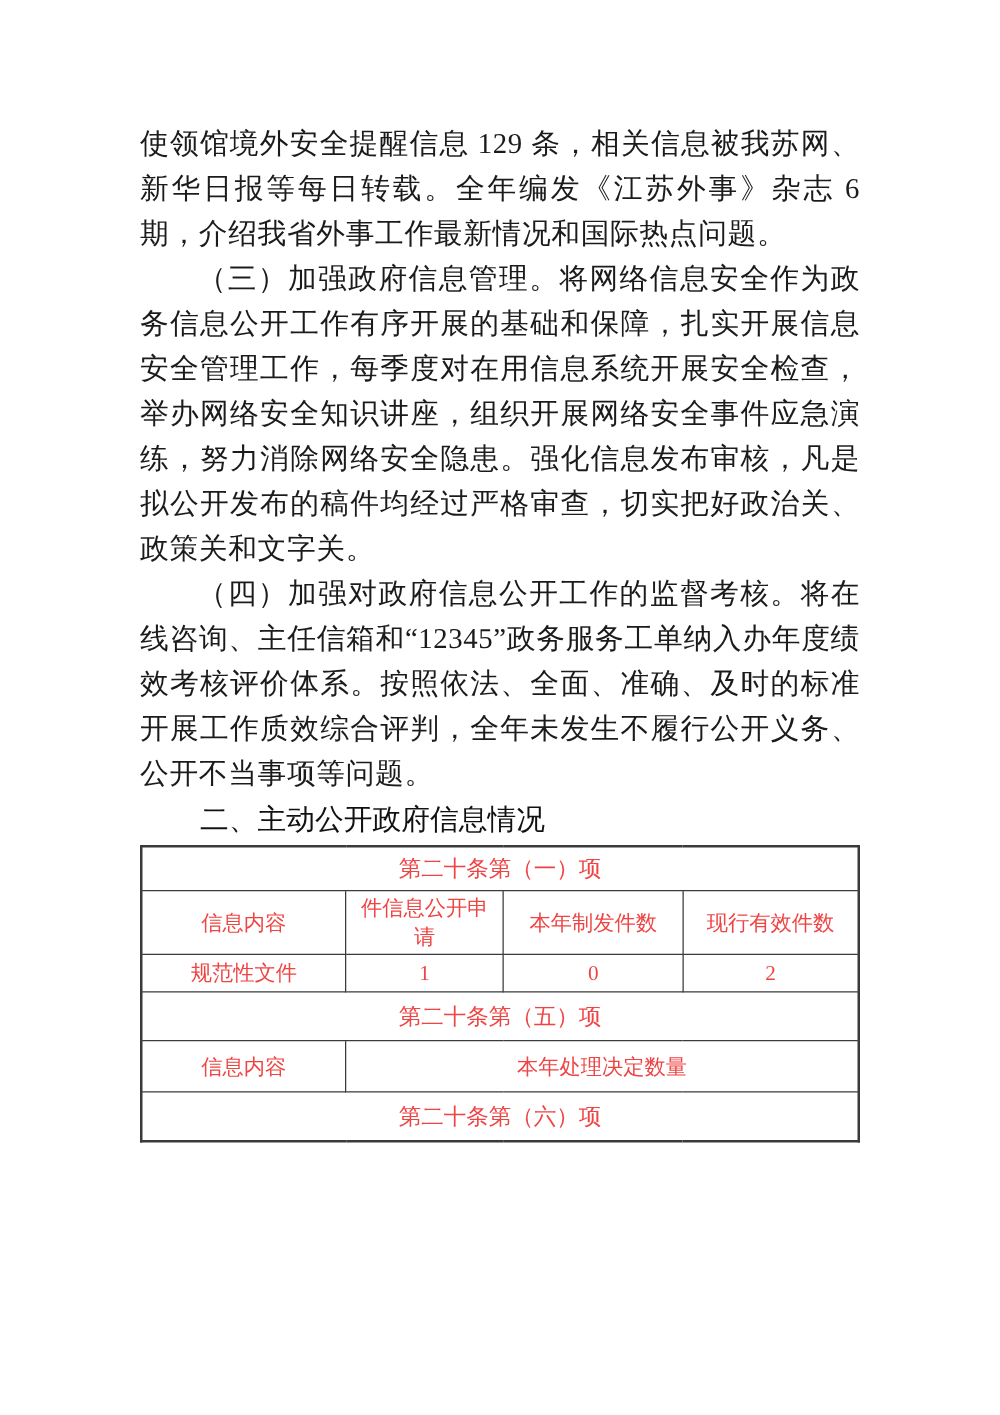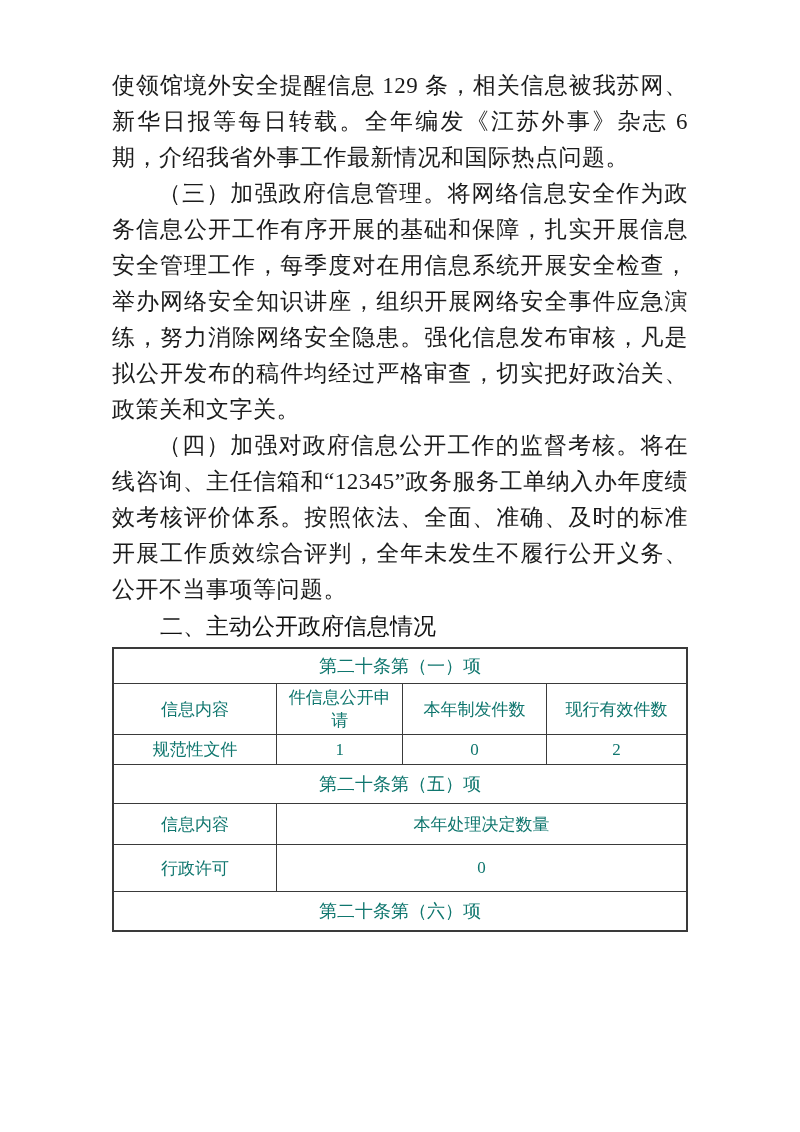--- a/index.html
+++ b/index.html
@@ -11,22 +11,22 @@
     width: 800px;
     height: 1132px;
     background: #ffffff;
     color: #1b1b1b;
     font-family: "Liberation Serif", serif;
     position: relative;
     overflow: hidden;
   }
   .content {
     width: 576px;
-    margin: 13px auto;
-    padding-top: 55px;
+    margin: 0 auto;
+    padding-top: 97px;
   }
   .para {
     font-size: 23px;
     line-height: 36px;
     margin: 0;
     text-align: justify;
     text-justify: inter-ideograph;
     text-indent: 2em;
     letter-spacing: 0.5px;
   }
@@ -47,21 +47,21 @@
     border-collapse: collapse;
     table-layout: fixed;
     border: 2px solid #3a3a3a;
   }
   .info-table td {
     border: 1px solid #3a3a3a;
     text-align: center;
     vertical-align: middle;
     font-size: 17px;
     padding: 2px 4px;
-    color: #0f766e;
+    color: #ef4444;
   }
   .row-section-title td {
     height: 30px;
     font-size: 18px;
   }
   .row-header td {
     height: 40px;
   }
   .row-data td {
     height: 25px;
@@ -118,24 +118,20 @@
           <td class="num">0</td>
           <td class="num">2</td>
         </tr>
         <tr class="row-section-title tall">
           <td colspan="4">第二十条第（五）项</td>
         </tr>
         <tr class="row-header2">
           <td>信息内容</td>
           <td colspan="3">本年处理决定数量</td>
         </tr>
-        <tr class="row-data2">
-          <td>行政许可</td>
-          <td colspan="3" class="num">0</td>
-        </tr>
         <tr class="row-section-title tall">
           <td colspan="4">第二十条第（六）项</td>
         </tr>
       </tbody>
     </table>
 
   </div>
 </div>
 
 </body></html>

